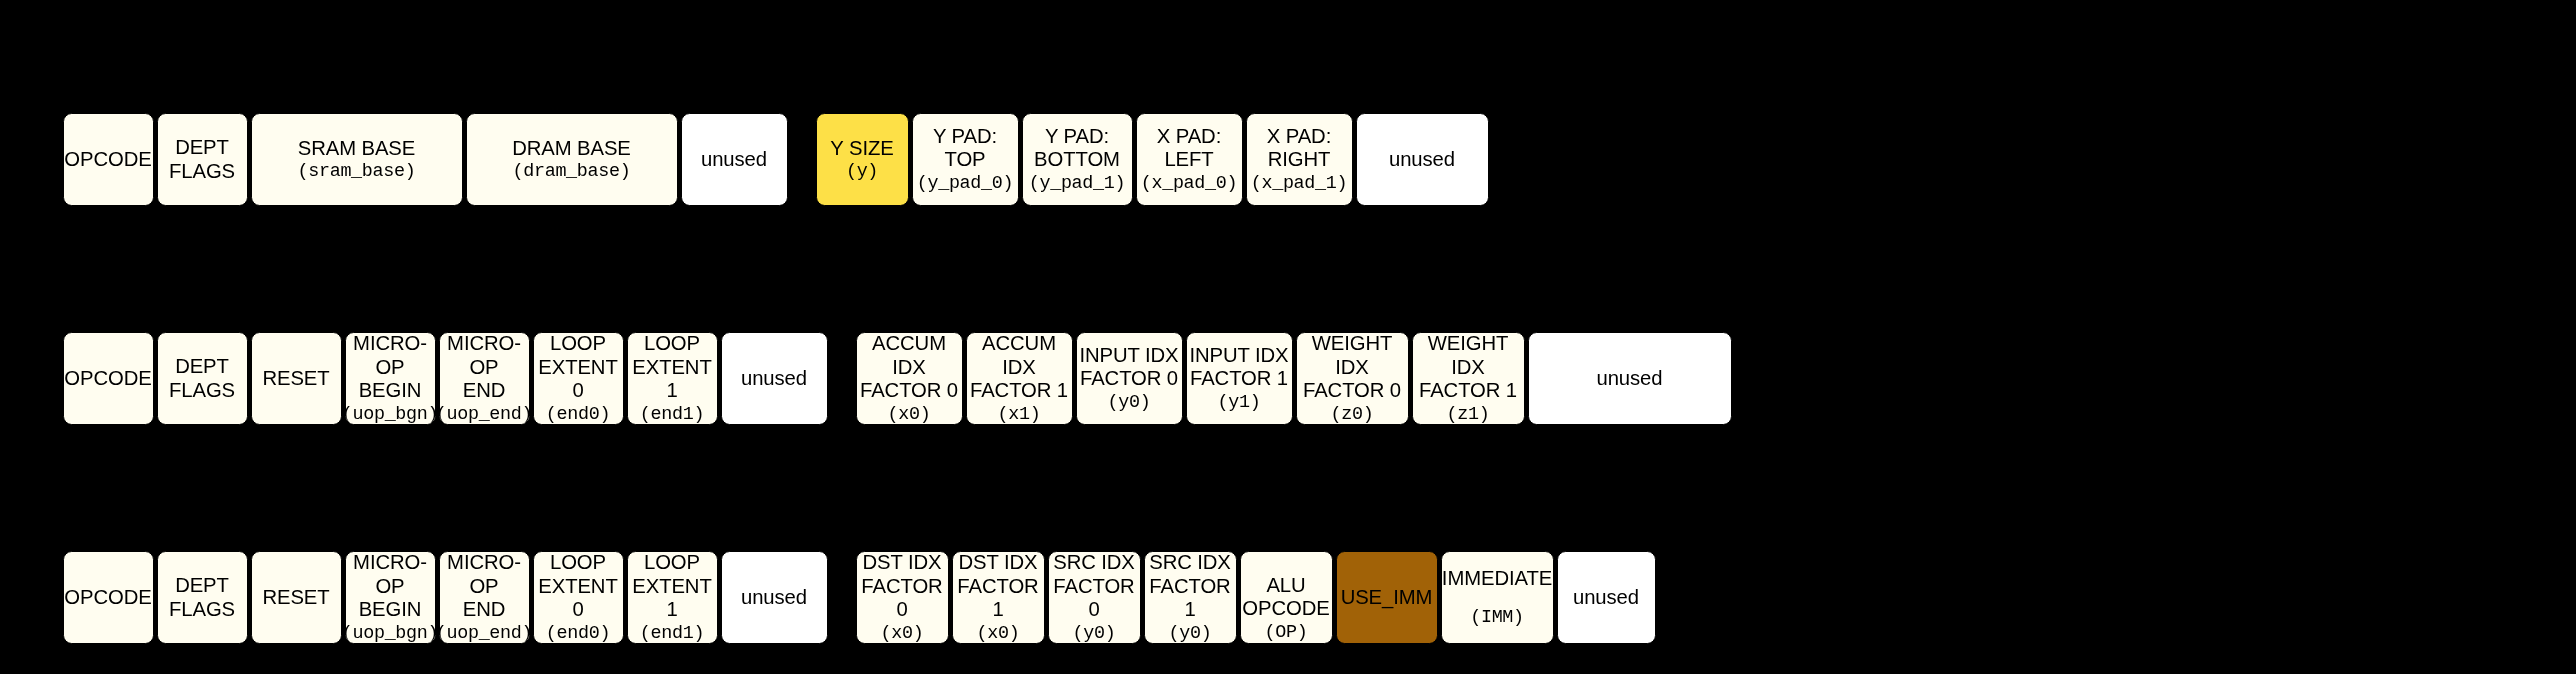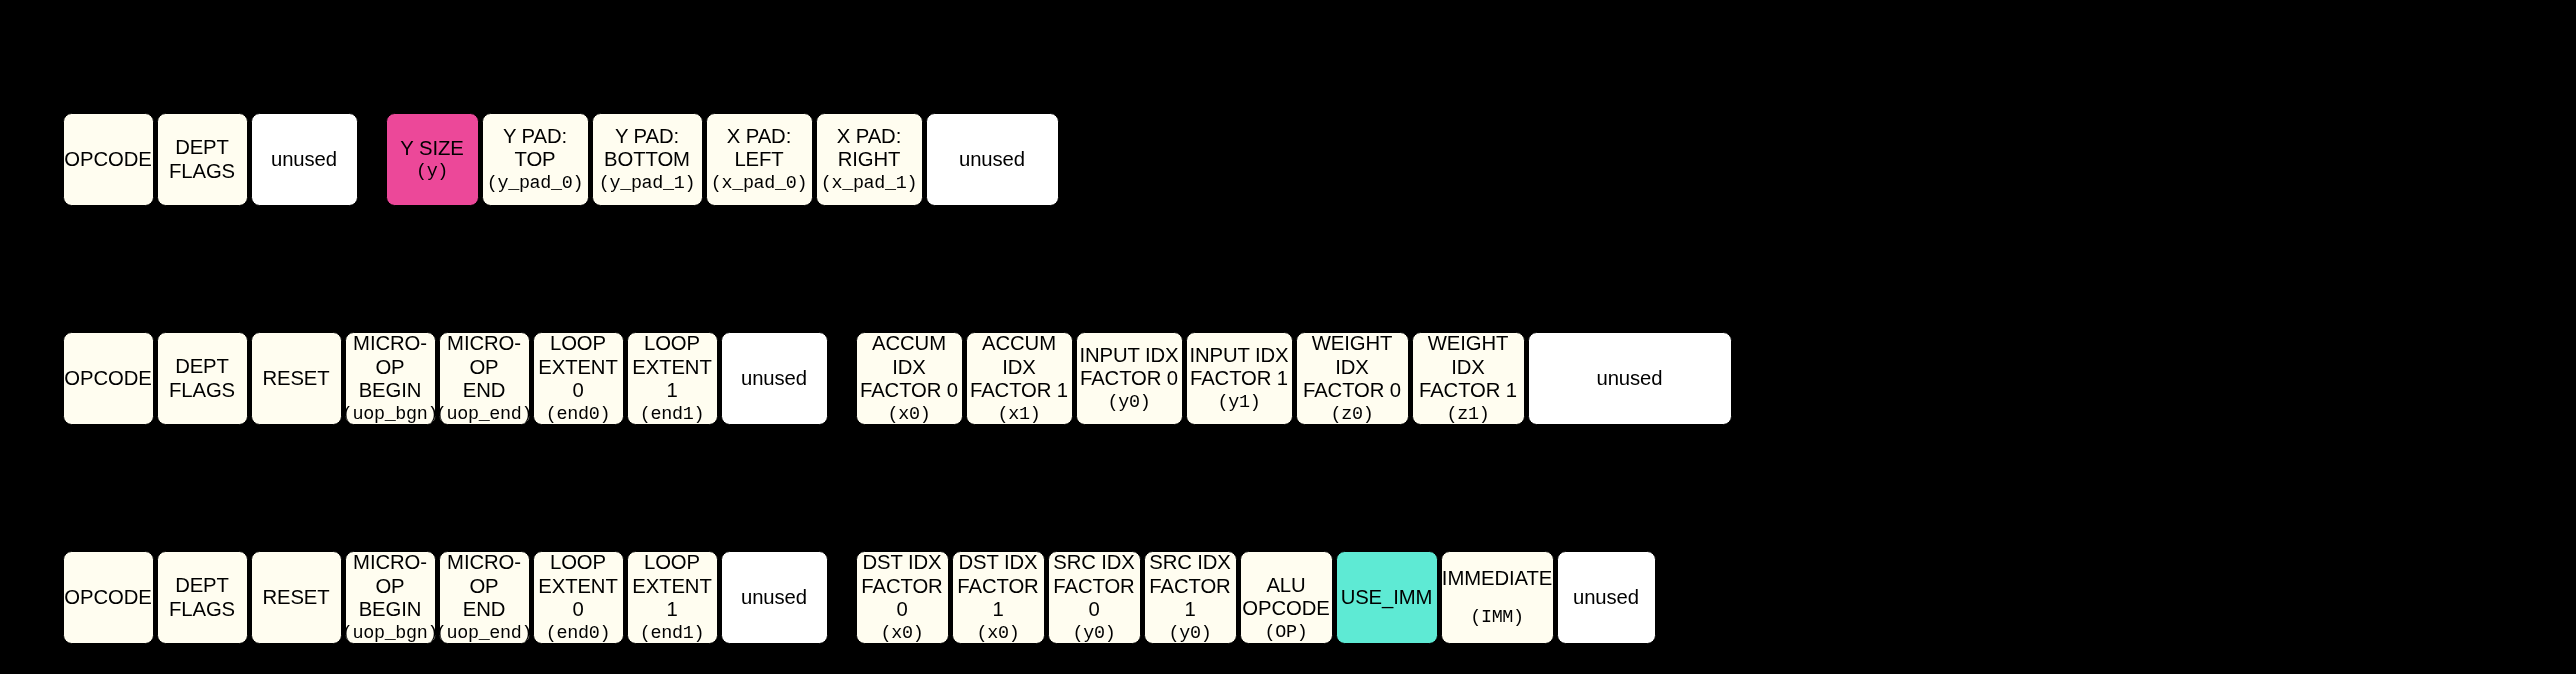--- a/index.html
+++ b/index.html
@@ -94,27 +94,35 @@
 <div class="diagram" style="background: rgb(0, 0, 0);">
     <div class="inst-row row-1">
       <div class="group">
         <div class="field" style="flex: 0 0 91px; width: 91px; background: rgb(255, 253, 240); border-color: rgb(0, 0, 0);">
           <div class="fname">OPCODE</div>
         </div>
         <div class="field" style="flex: 0 0 91px; width: 91px; background: rgb(255, 253, 240); border-color: rgb(0, 0, 0);">
           <div class="fname two-line">DEPT
 FLAGS</div>
         </div>
+        <div class="field" style="flex: 0 0 212px; width: 212px; background: rgb(255, 253, 240); border-color: rgb(0, 0, 0);">
+          <div class="fname">SRAM BASE</div>
+          <div class="fvar">(sram_base)</div>
+        </div>
+        <div class="field" style="flex: 0 0 212px; width: 212px; background: rgb(255, 253, 240); border-color: rgb(0, 0, 0);">
+          <div class="fname">DRAM BASE</div>
+          <div class="fvar">(dram_base)</div>
+        </div>
         <div class="field unused" style="flex: 0 0 107px; width: 107px; background: rgb(255, 255, 255); border-color: rgb(0, 0, 0);">
           <div class="fname">unused</div>
         </div>
       </div>
       <div class="group-gap"></div>
       <div class="group">
-        <div class="field" style="flex: 0 0 93px; width: 93px; background: #ec4899; border-color: rgb(0, 0, 0);">
+        <div class="field" style="flex: 0 0 93px; width: 93px; background: #fde047; border-color: rgb(0, 0, 0);">
           <div class="fname">Y SIZE</div>
           <div class="fvar">(y)</div>
         </div>
         <div class="field" style="flex: 0 0 107px; width: 107px; background: rgb(255, 253, 240); border-color: rgb(0, 0, 0);">
           <div class="fname two-line">Y PAD:
 TOP</div>
           <div class="fvar">(y_pad_0)</div>
         </div>
         <div class="field" style="flex: 0 0 111px; width: 111px; background: rgb(255, 253, 240); border-color: rgb(0, 0, 0);">
           <div class="fname two-line">Y PAD:
@@ -265,21 +273,21 @@
         <div class="field" style="flex: 0 0 93px; width: 93px; background: rgb(255, 253, 240); border-color: rgb(0, 0, 0);">
           <div class="fname two-line">SRC IDX
 FACTOR 1</div>
           <div class="fvar">(y0)</div>
         </div>
         <div class="field" style="flex: 0 0 93px; width: 93px; background: rgb(255, 253, 240); border-color: rgb(0, 0, 0); justify-content: flex-end;">
           <div class="fname two-line">ALU
 OPCODE</div>
           <div class="fvar">(OP)</div>
         </div>
-        <div class="field" style="flex: 0 0 102px; width: 102px; background: #5eead4; border-color: rgb(0, 0, 0);">
+        <div class="field" style="flex: 0 0 102px; width: 102px; background: #a16207; border-color: rgb(0, 0, 0);">
           <div class="fname">USE_IMM</div>
         </div>
         <div class="field" style="flex: 0 0 113px; width: 113px; background: rgb(255, 253, 240); border-color: rgb(0, 0, 0); gap: 16px;">
           <div class="fname">IMMEDIATE</div>
           <div class="fvar">(IMM)</div>
         </div>
         <div class="field unused" style="flex: 0 0 99px; width: 99px; background: rgb(255, 255, 255); border-color: rgb(0, 0, 0);">
           <div class="fname">unused</div>
         </div>
       </div>

